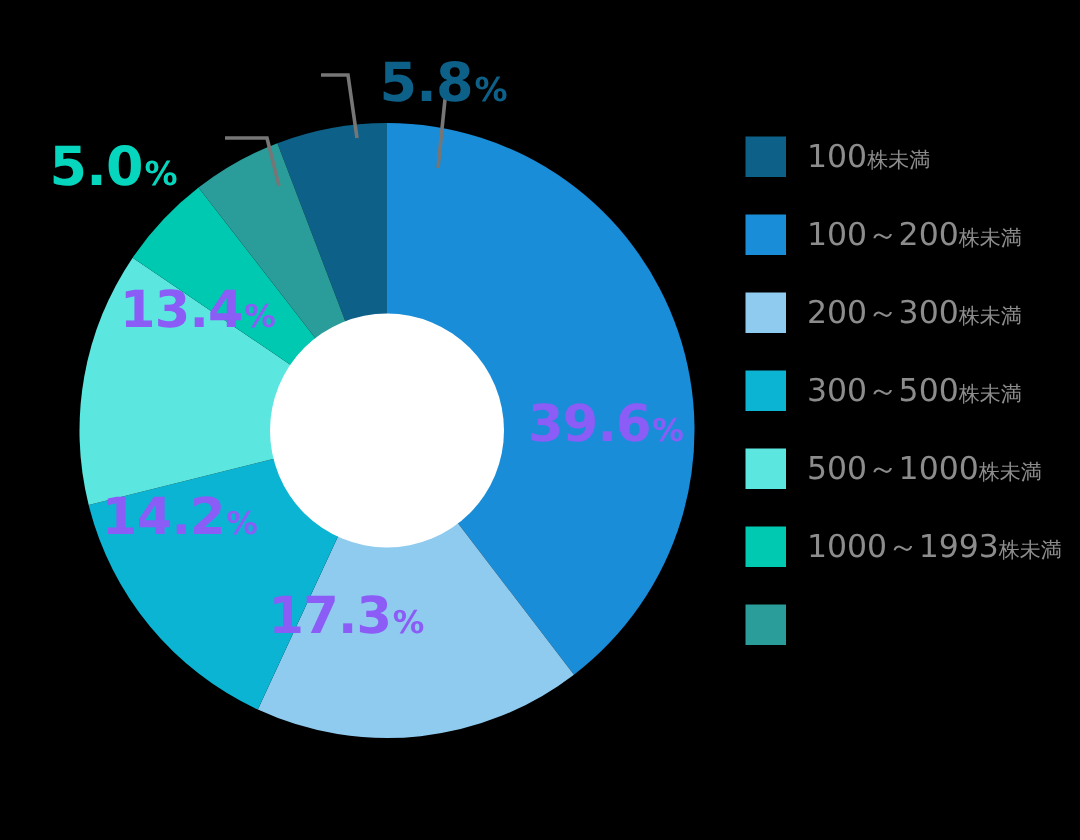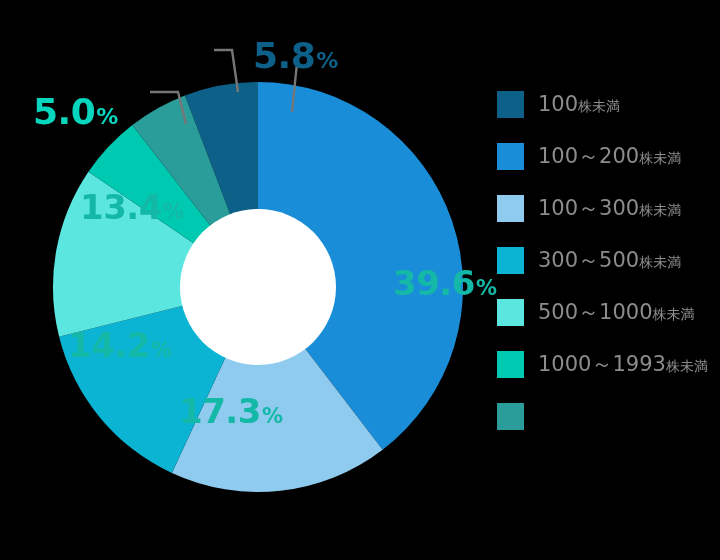--- a/index.html
+++ b/index.html
@@ -30,23 +30,23 @@
     position: absolute;
     white-space: nowrap;
     font-weight: 700;
     letter-spacing: -0.5px;
     line-height: 1;
     font-family: "DejaVu Sans", "Liberation Sans", sans-serif;
   }
   .slice-label .num { font-size: 34px; }
   .slice-label .pct { font-size: 21px; margin-left: 1px; }
 
-  .slice-label.inside { color: #14b8a6; }
+  .slice-label.inside { color: #8b5cf6; }
 
-  .lbl-396 { left: 352px; top: 266px; margin-left: 41px; }
+  .lbl-396 { left: 352px; top: 266px; }
   .lbl-173 { left: 179px; top: 394px; }
   .lbl-142 { left: 68px;  top: 305px; margin-top: 23px; }
   .lbl-134 { left: 80px;  top: 190px; }
 
   
   .lbl-50  { left: 33px;  top: 55px;  color: #06d6bd; margin-top: 39px; }
   .lbl-47  { left: 123px; top: 20px;  color: #2a9d9a; }
   .lbl-58  { left: 253px; top: 18px;  color: #0d6088; margin-top: 20px; }
 
   .lbl-50 .num, .lbl-47 .num, .lbl-58 .num { font-size: 36px; }
@@ -128,21 +128,21 @@
       <div class="legend-row">
         <span class="legend-swatch" style="background: rgb(13, 96, 136);"></span>
         <span class="legend-text"><span class="rng">100</span><span class="unit">株未満</span></span>
       </div>
       <div class="legend-row">
         <span class="legend-swatch" style="background: rgb(26, 141, 216);"></span>
         <span class="legend-text"><span class="rng">100～200</span><span class="unit">株未満</span></span>
       </div>
       <div class="legend-row">
         <span class="legend-swatch" style="background: rgb(143, 203, 239);"></span>
-        <span class="legend-text"><span class="rng">100～300</span><span class="unit">株未満</span></span>
+        <span class="legend-text"><span class="rng">200～300</span><span class="unit">株未満</span></span>
       </div>
       <div class="legend-row">
         <span class="legend-swatch" style="background: rgb(12, 180, 212);"></span>
         <span class="legend-text"><span class="rng">300～500</span><span class="unit">株未満</span></span>
       </div>
       <div class="legend-row">
         <span class="legend-swatch" style="background: rgb(92, 230, 224);"></span>
         <span class="legend-text"><span class="rng">500～1000</span><span class="unit">株未満</span></span>
       </div>
       <div class="legend-row">

